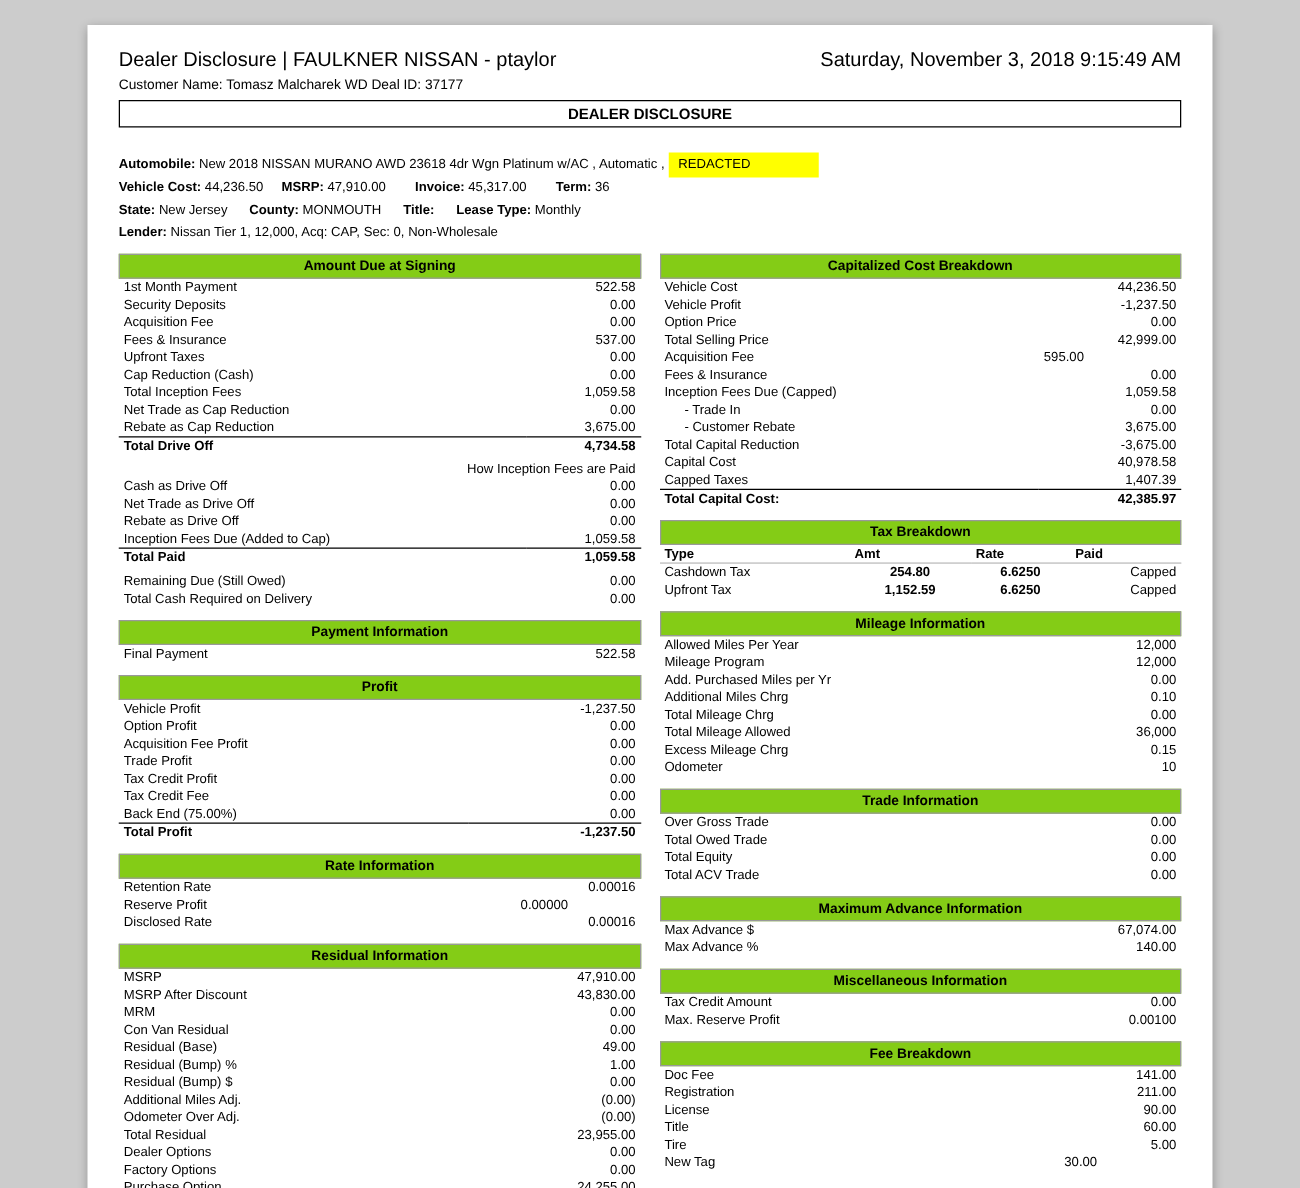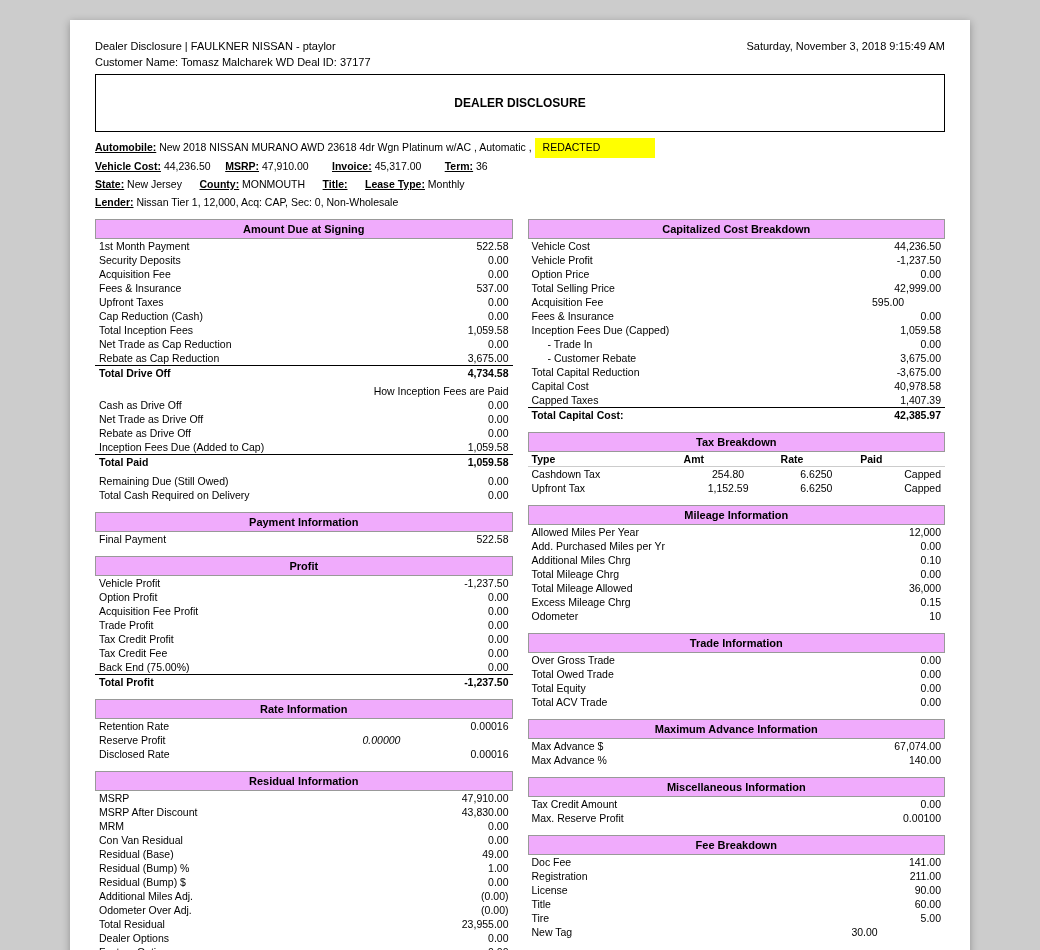--- a/index.html
+++ b/index.html
@@ -15,58 +15,58 @@
       background: #fff;
       width: 900px;
       min-height: 880px;
       padding: 20px 25px;
       box-shadow: 0 2px 8px rgba(0,0,0,0.3);
     }
     .header-top {
       display: flex;
       justify-content: space-between;
       margin-bottom: 4px;
-      font-size: 11px;
+      font-size: 16px;
     }
     .customer-line {
       font-size: 11px;
       margin-bottom: 6px;
     }
     .dealer-disclosure-title {
       text-align: center;
       border: 1px solid #000;
-      padding: 21px;
+      padding: 3px;
       font-weight: bold;
       font-size: 12px;
-      margin-bottom: 6px;
+      margin-bottom: 20px;
     }
     .vehicle-info {
       font-size: 10.5px;
       margin-bottom: 3px;
       line-height: 1.7;
     }
     .vehicle-info span { font-weight: normal; }
-    .vehicle-info strong { font-weight: bold; text-decoration: underline; }
+    .vehicle-info strong { font-weight: bold; }
     .highlight-box {
       display: inline-block;
       background: yellow;
       padding: 1px 8px;
       min-width: 120px;
     }
     .main-grid {
       display: grid;
       grid-template-columns: 1fr 1fr;
       gap: 0 15px;
       margin-top: 8px;
     }
     .section {
       margin-bottom: 10px;
     }
     .section-header {
-      background: #f0abfc;
+      background: #84cc16;
       text-align: center;
       font-weight: bold;
       padding: 3px 5px;
       border: 1px solid #999;
       font-size: 11px;
     }
     .section-table {
       width: 100%;
       border-collapse: collapse;
       font-size: 10.5px;
@@ -88,20 +88,21 @@
       font-weight: bold;
       text-align: left;
       padding: 1px 4px;
       border-bottom: 1px solid #ccc;
     }
     .tax-table td {
       padding: 1px 4px;
     }
     .tax-table td:nth-child(2), .tax-table td:nth-child(3) {
       text-align: center;
+      font-weight: bold;
     }
     .tax-table td:nth-child(4) {
       text-align: right;
     }
   </style>
 </head>
 <body>
 
 <div class="page">
 
@@ -290,21 +291,21 @@
       <div class="section">
         <div class="section-header">Rate Information</div>
         <table class="section-table">
           <tbody id="rate-rows">
               <tr>
                 <td>Retention Rate</td>
                 <td style="text-align: right;">0.00016</td>
               </tr>
               <tr>
                 <td>Reserve Profit</td>
-                <td style="text-align: left; font-style: italic;">0.00000</td>
+                <td style="text-align: center;">0.00000</td>
               </tr>
               <tr>
                 <td>Disclosed Rate</td>
                 <td style="text-align: right;">0.00016</td>
               </tr>
             </tbody>
         </table>
       </div>
 
       <div class="section">
@@ -386,21 +387,21 @@
               <tr>
                 <td>Option Price</td>
                 <td style="text-align: right;">0.00</td>
               </tr>
               <tr>
                 <td>Total Selling Price</td>
                 <td style="text-align: right;">42,999.00</td>
               </tr>
               <tr>
                 <td>Acquisition Fee</td>
-                <td style="text-align: center;">595.00</td>
+                <td style="text-align: left;">595.00</td>
               </tr>
               <tr>
                 <td>Fees &amp; Insurance</td>
                 <td style="text-align: right;">0.00</td>
               </tr>
               <tr>
                 <td>Inception Fees Due (Capped)</td>
                 <td style="text-align: right;">1,059.58</td>
               </tr>
               <tr>
@@ -461,20 +462,24 @@
 
       <div class="section">
         <div class="section-header">Mileage Information</div>
         <table class="section-table">
           <tbody id="mileage-rows">
               <tr>
                 <td>Allowed Miles Per Year</td>
                 <td style="text-align: right;">12,000</td>
               </tr>
               <tr>
+                <td>Mileage Program</td>
+                <td style="text-align: right;">12,000</td>
+              </tr>
+              <tr>
                 <td>Add. Purchased Miles per Yr</td>
                 <td style="text-align: right;">0.00</td>
               </tr>
               <tr>
                 <td>Additional Miles Chrg</td>
                 <td style="text-align: right;">0.10</td>
               </tr>
               <tr>
                 <td>Total Mileage Chrg</td>
                 <td style="text-align: right;">0.00</td>

